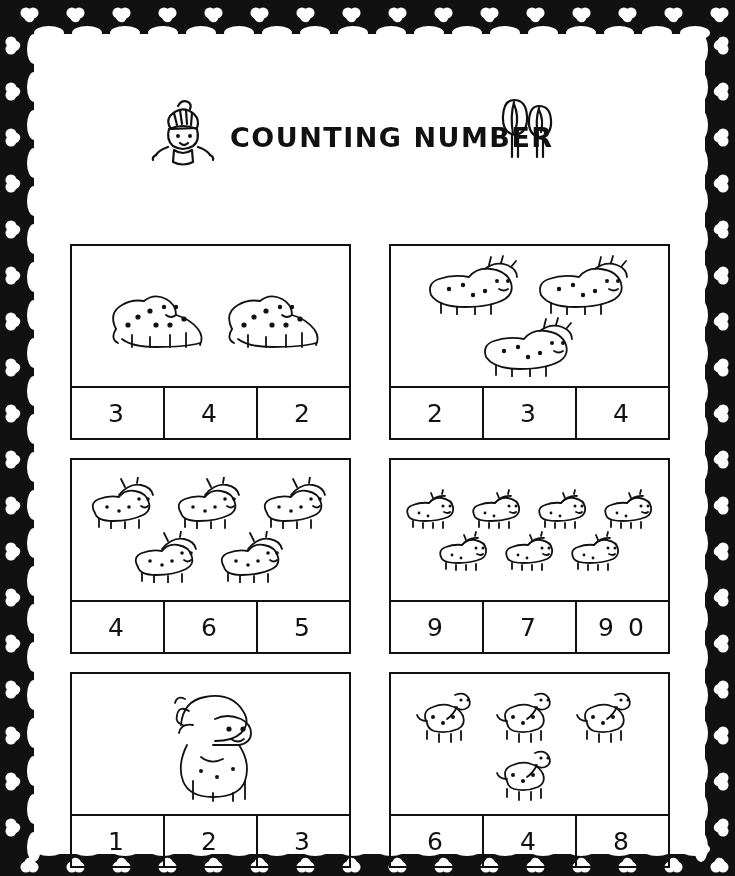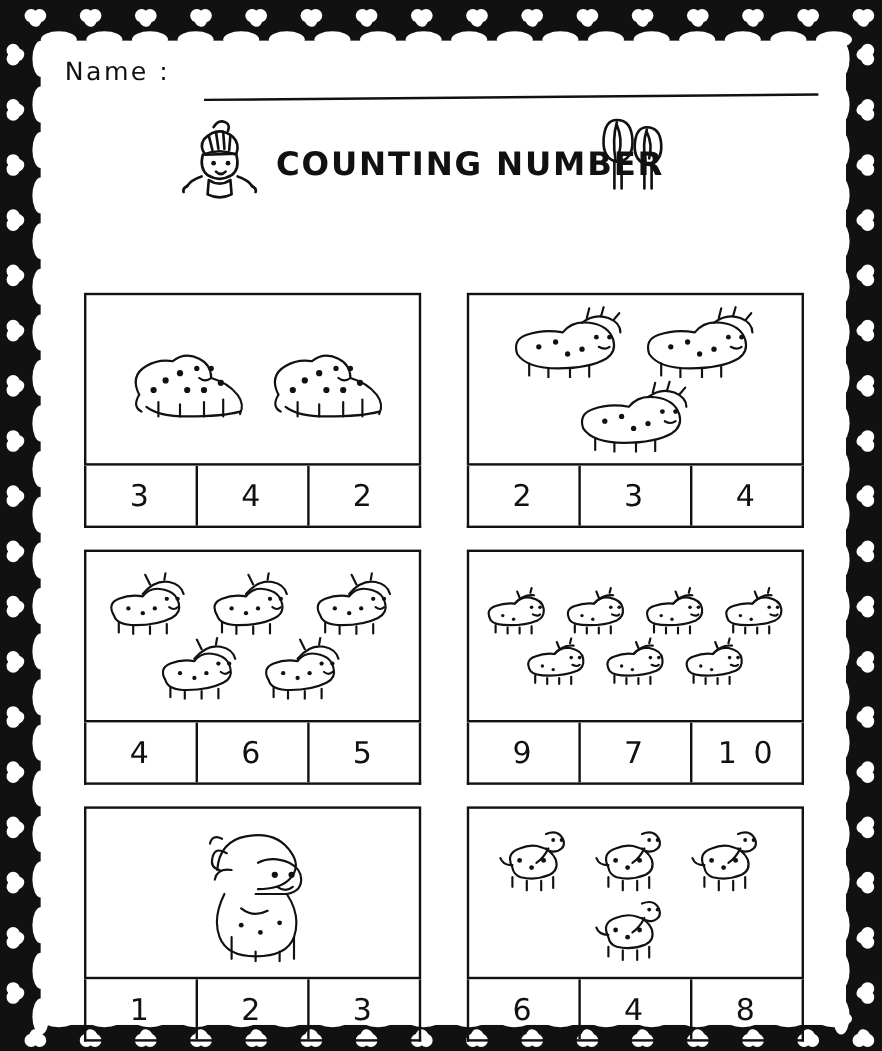--- a/index.html
+++ b/index.html
@@ -349,24 +349,20 @@
       <div class="wave-cut" style="left: 528px; top: 842px; width: 30px; height: 14px;"></div>
       <div class="wave-cut" style="left: 566px; top: 842px; width: 30px; height: 14px;"></div>
       <div class="wave-cut" style="left: 604px; top: 842px; width: 30px; height: 14px;"></div>
       <div class="wave-cut" style="left: 642px; top: 842px; width: 30px; height: 14px;"></div>
       <div class="wave-cut" style="left: 680px; top: 842px; width: 30px; height: 14px;"></div>
     </div>
 </div>
 
 <div class="sheet">
 
-  <div class="name-row">
-    <div class="name-label">Name :</div>
-    <div class="name-line"></div>
-  </div>
 
   <div class="title-row">
     <div class="title-icon-left">
       <svg viewBox="0 0 78 72" width="78" height="72">
         <g fill="none" stroke="#111" stroke-width="2.2" stroke-linecap="round" stroke-linejoin="round">
           <path d="M34 10 q4 -7 10 -4 q4 2 2 7"></path>
           <path d="M26 20 q12 -12 24 -2 q6 6 3 14 l-26 1 q-5 -7 -1 -13z"></path>
           <path d="M30 17 l3 12 M36 14 l2 14 M42 14 l1 14 M48 17 l-1 12"></path>
           <path d="M25 33 q14 -6 28 0 q3 12 -4 17 q-10 6 -20 0 q-7 -6 -4 -17z"></path>
           <circle cx="34" cy="40" r="2" fill="#111" stroke="none"></circle>
@@ -689,21 +685,21 @@
                     <circle cx="18" cy="24" r="1.4" fill="#111" stroke="none"></circle>
                     <circle cx="27" cy="27" r="1.4" fill="#111" stroke="none"></circle>
                   </g>
                 </svg>
               </span>
             </div>
           </div>
           <div class="answer-row">
             <div class="answer-cell">9</div>
             <div class="answer-cell">7</div>
-            <div class="answer-cell">1 0</div>
+            <div class="answer-cell">9 0</div>
           </div>
         </div>
       </div>
       <div class="row">
         <div class="card">
           <div class="pic-box">
             <div class="pic-inner">
               <span>
                 <svg viewBox="0 0 140 118" width="140" height="118">
                   <g fill="none" stroke="#111" stroke-width="1.8" stroke-linecap="round" stroke-linejoin="round">

